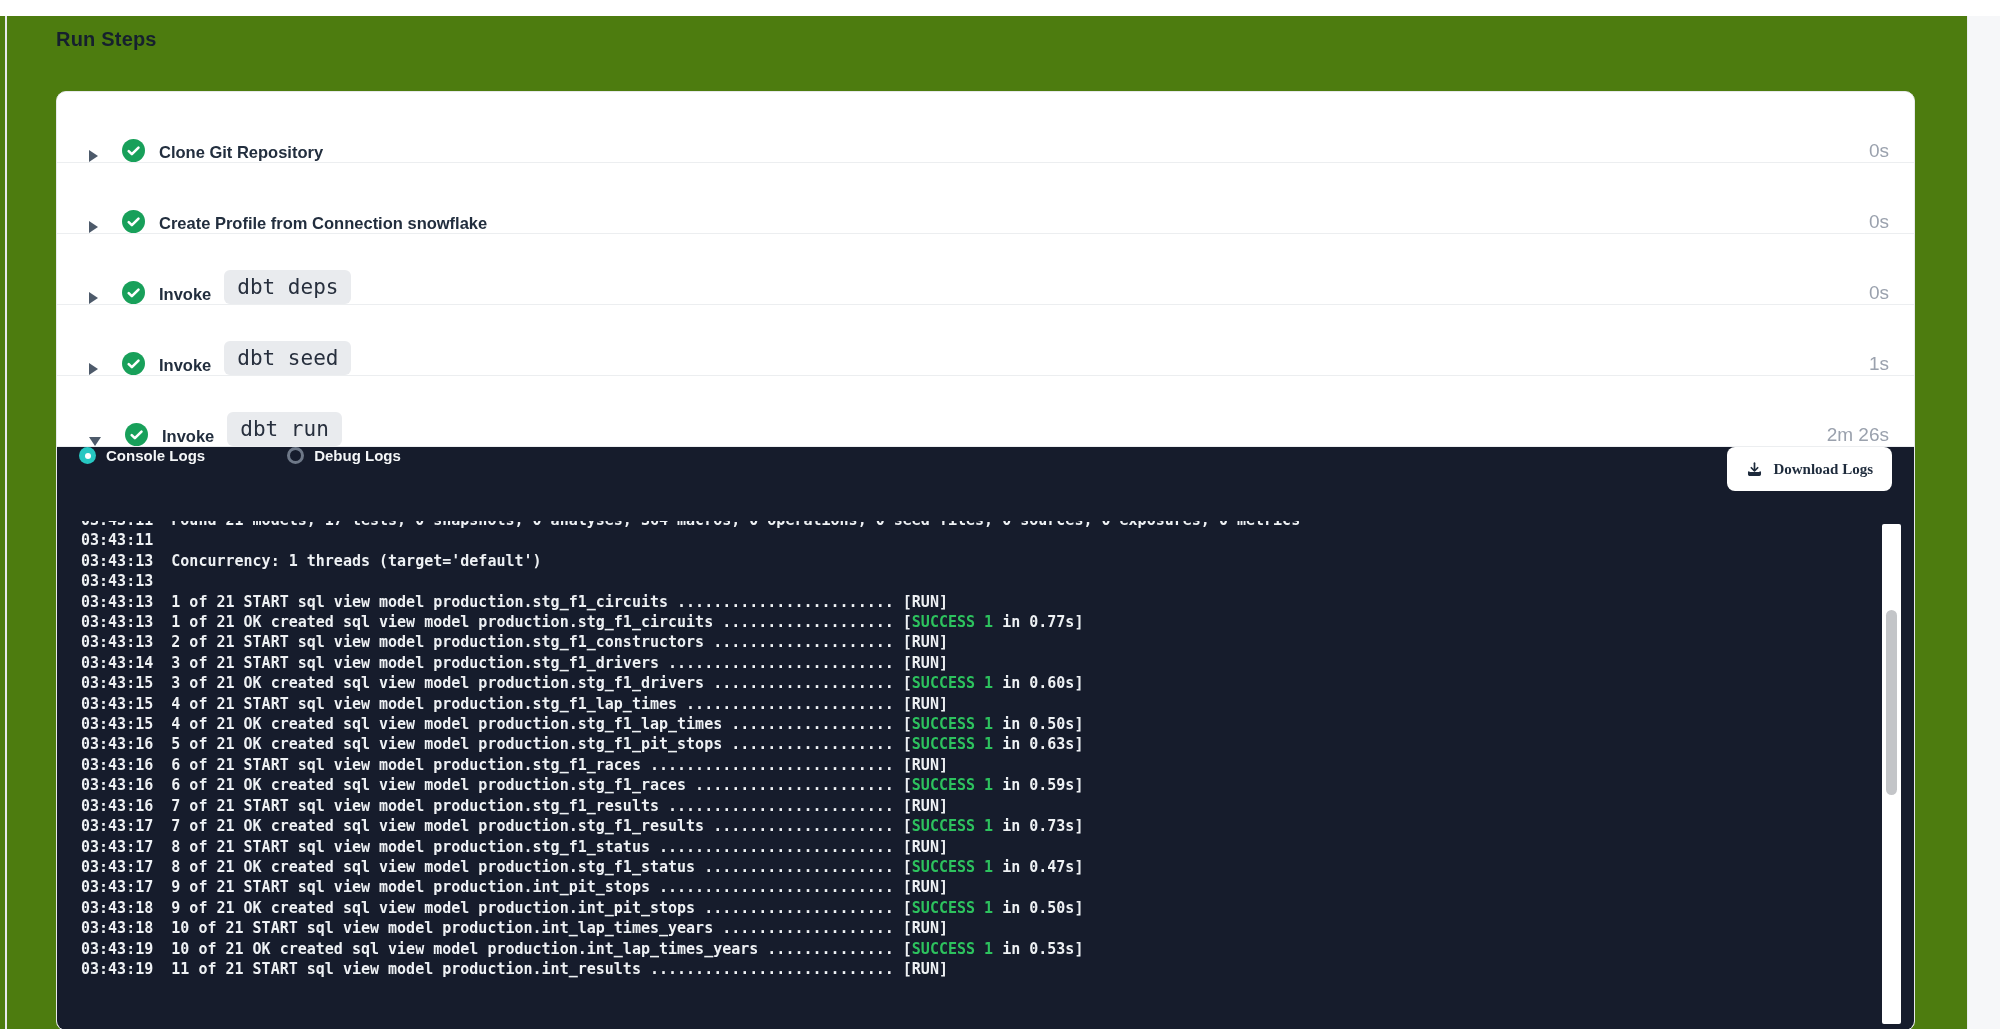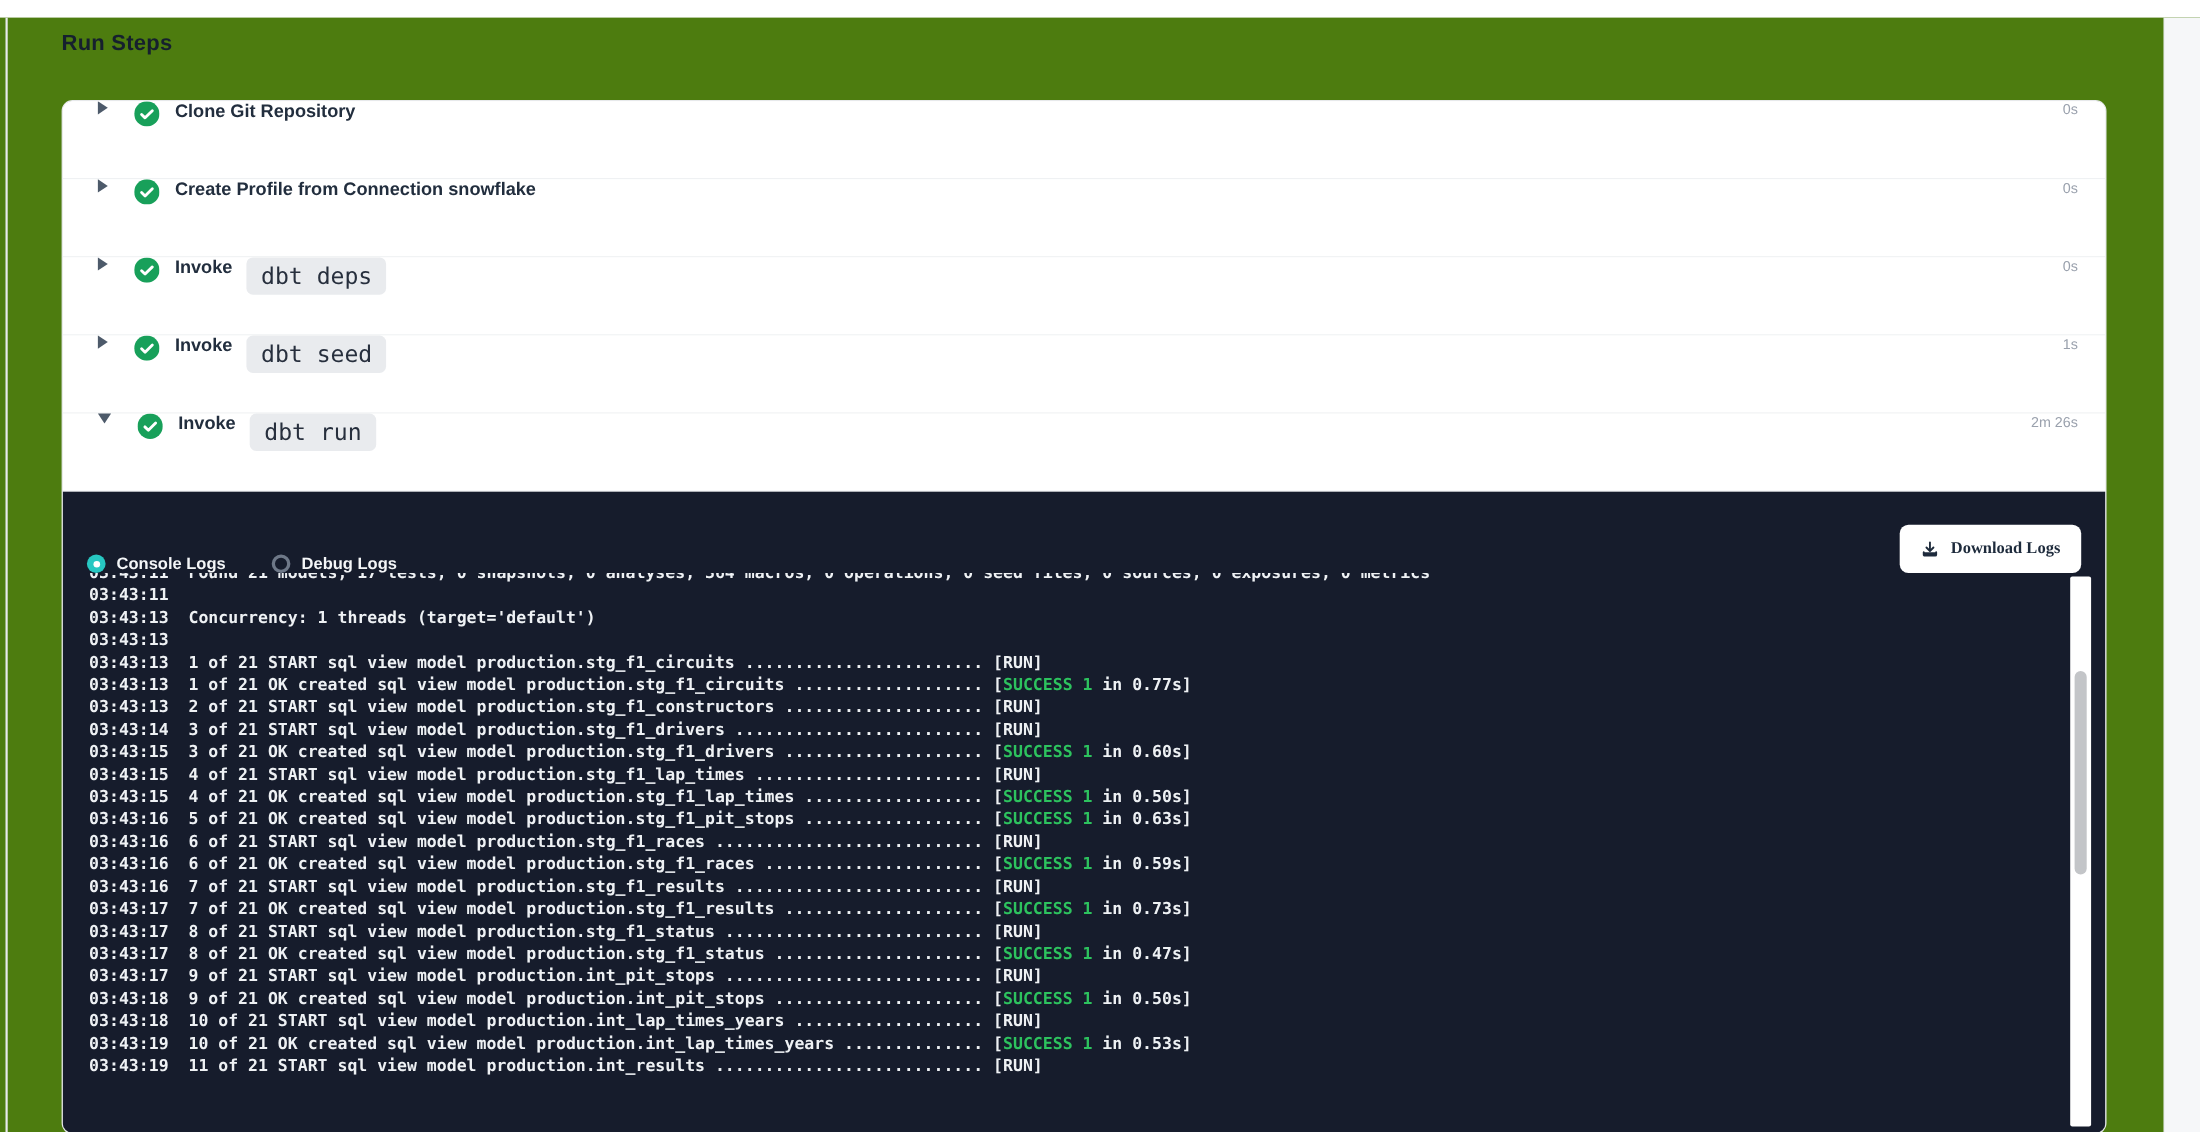--- a/index.html
+++ b/index.html
@@ -10,32 +10,32 @@
     --green:#18a05a; --log-green:#2dc25e; --teal:#27c7c2; --panel:#161c2c;
   }
   .left-edge-line { position:absolute; left:5px; top:0; width:2px; height:100%; background:#e8eaec; }
   .right-strip { position:absolute; left:1967px; top:0; width:33px; height:100%; background:#f6f7f9; border-left:1px solid #eceef0; }
   .page-title { position:absolute; left:56px; top:12px; font-size:20px; font-weight:700; color:#16202e; letter-spacing:.2px; }
 
   .steps-card {
     position:absolute; left:56px; top:75px; width:1859px; height:940px;
     background:#fff; border:1px solid #e7e9eb; border-radius:10px; overflow:hidden;
   }
-  .step-row { position:relative; height:71px; display:flex; align-items:flex-start; border-bottom:1px solid #eceef0; background:#fff; cursor:pointer; }
+  .step-row { position:relative; height:71px; display:flex; align-items:flex-end; border-bottom:1px solid #eceef0; background:#fff; cursor:pointer; }
   .caret { display:inline-block; width:0; height:0; margin-left:32px; }
   .caret.right { border-left:9px solid #4d5a6a; border-top:6px solid transparent; border-bottom:6px solid transparent; }
   .caret.down  { border-top:9px solid #4d5a6a; border-left:6px solid transparent; border-right:6px solid transparent; }
   .check { display:inline-flex; width:23px; height:23px; margin-left:24px; color:var(--green); }
   .check svg { width:23px; height:23px; }
   .step-label { margin-left:14px; font-size:16.5px; font-weight:700; color:#222e3e; }
   .step-command { margin-left:13px; font-family:"DejaVu Sans Mono", monospace; font-size:21px; color:#272f3d; background:#e9ebee; border-radius:6px; padding:5px 13px; }
-  .step-duration { position:absolute; right:25px; font-size:13px; color:#9aa1ad; }
+  .step-duration { position:absolute; right:25px; font-size:19px; color:#9aa1ad; }
 
   .log-panel { position:relative; width:100%; height:585px; background:var(--panel); }
-  .log-header { position:absolute; top:0; left:0; right:0; height:74px; display:flex; align-items:flex-end; padding:0 22px; }
+  .log-header { position:absolute; top:0; left:0; right:0; height:74px; display:flex; align-items:flex-start; padding:0 22px;gap:40px; }
   .radio-group { display:flex; align-items:center; cursor:pointer; }
   .radio-group + .radio-group { margin-left:42px; }
   .radio { position:relative; width:17px; height:17px; border-radius:50%; flex:0 0 auto; }
   .radio.selected { background:var(--teal); }
   .radio.selected::after { content:''; position:absolute; inset:5.5px; background:#fff; border-radius:50%; }
   .radio.unselected { border:3px solid #6e7888; background:transparent; }
   .radio-label { margin-left:10px; font-size:15px; font-weight:700; color:#f4f6f8; }
   .download-btn {
     margin-left:auto; height:44px; background:#fff; color:#1e2b3c; border:none; border-radius:8px;
     display:flex; align-items:center; gap:10px; padding:0 19px; font-family:Liberation Serif, serif;

